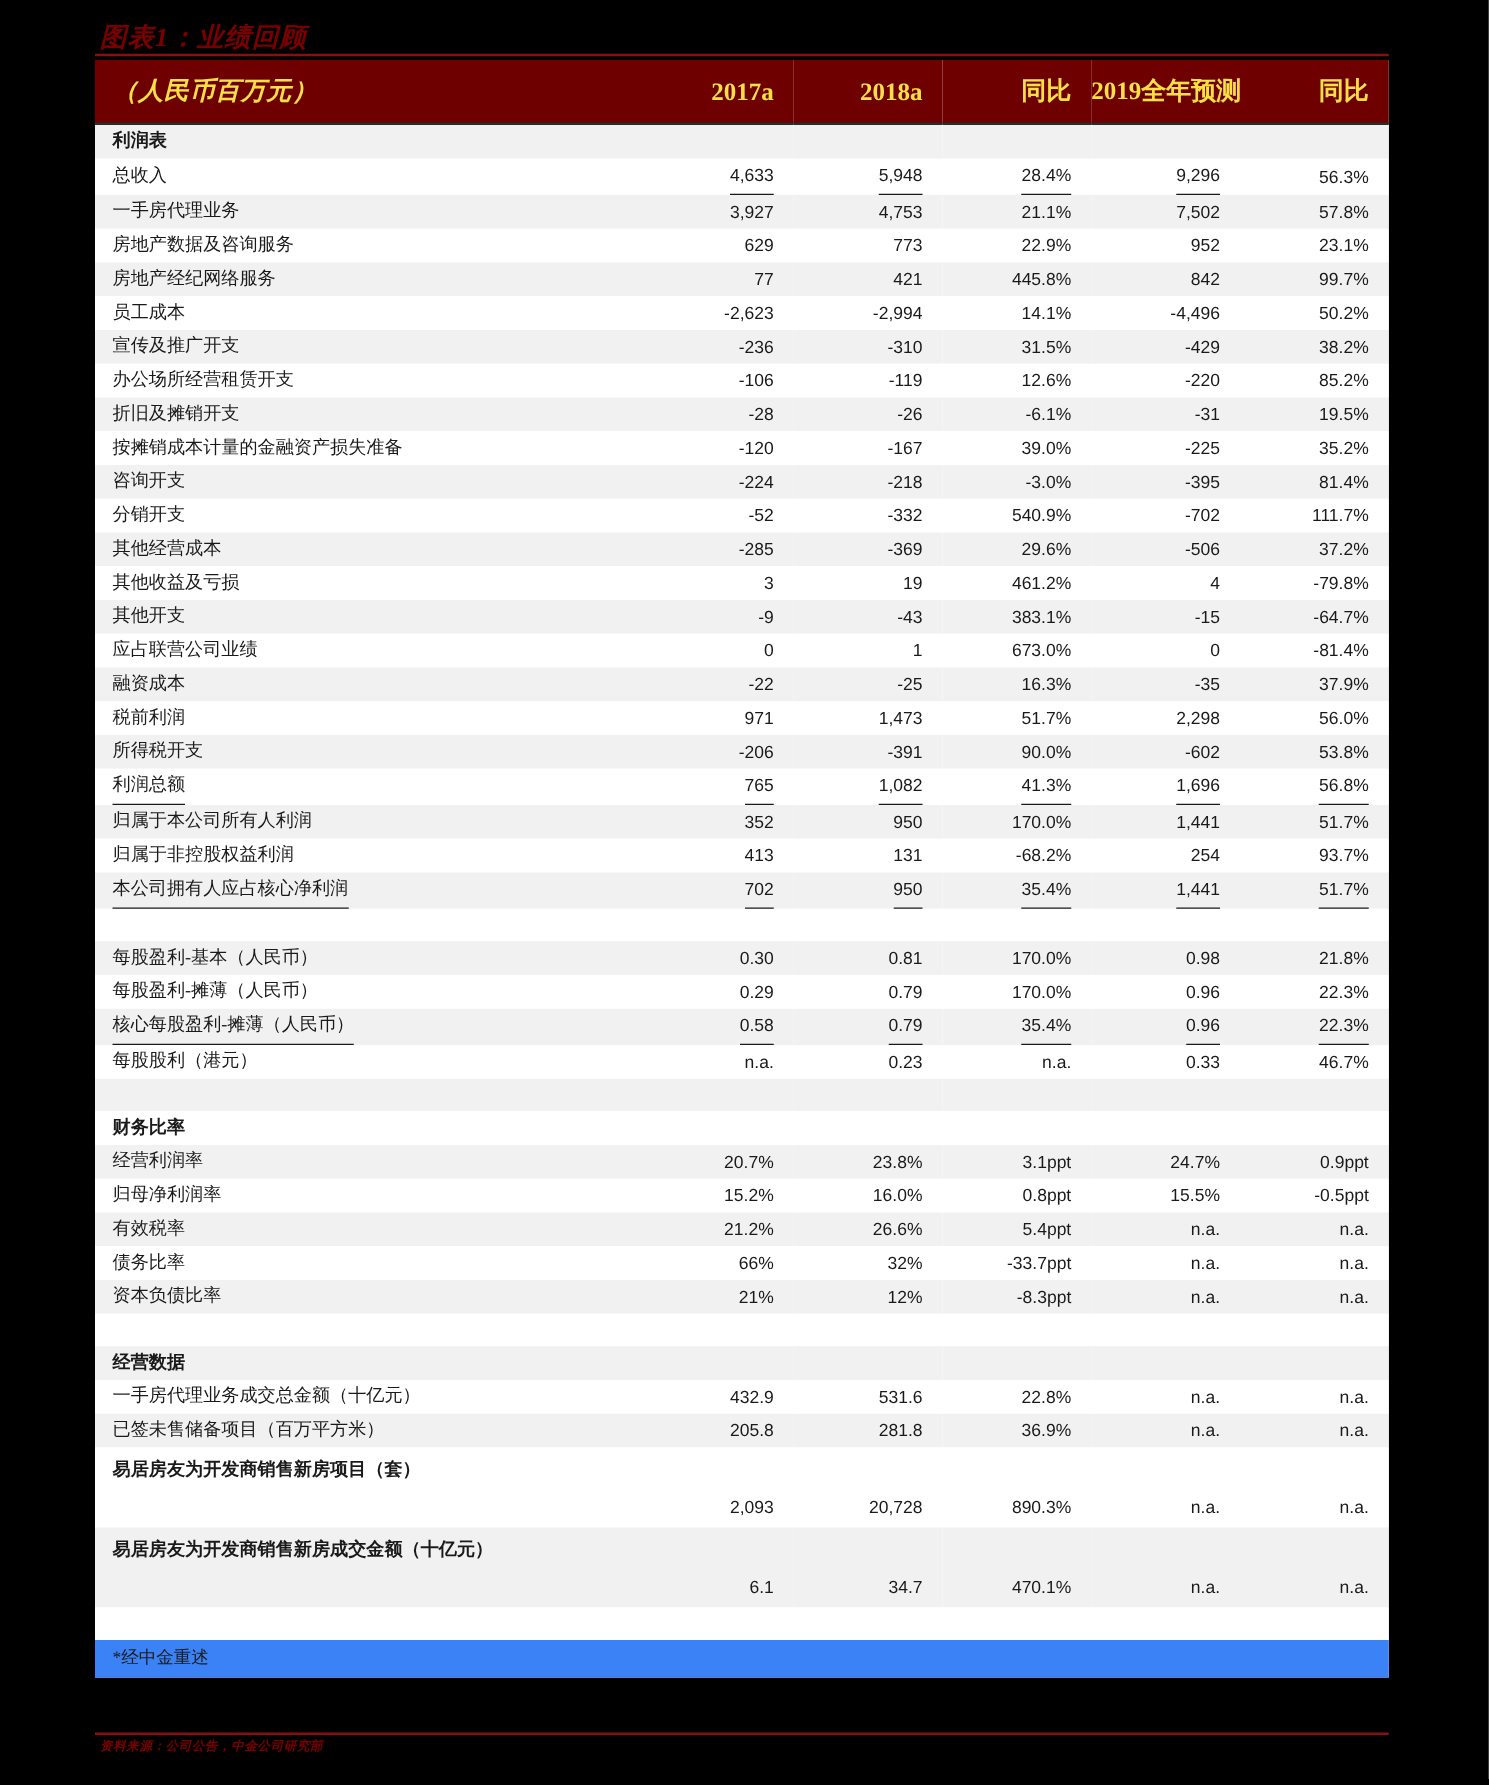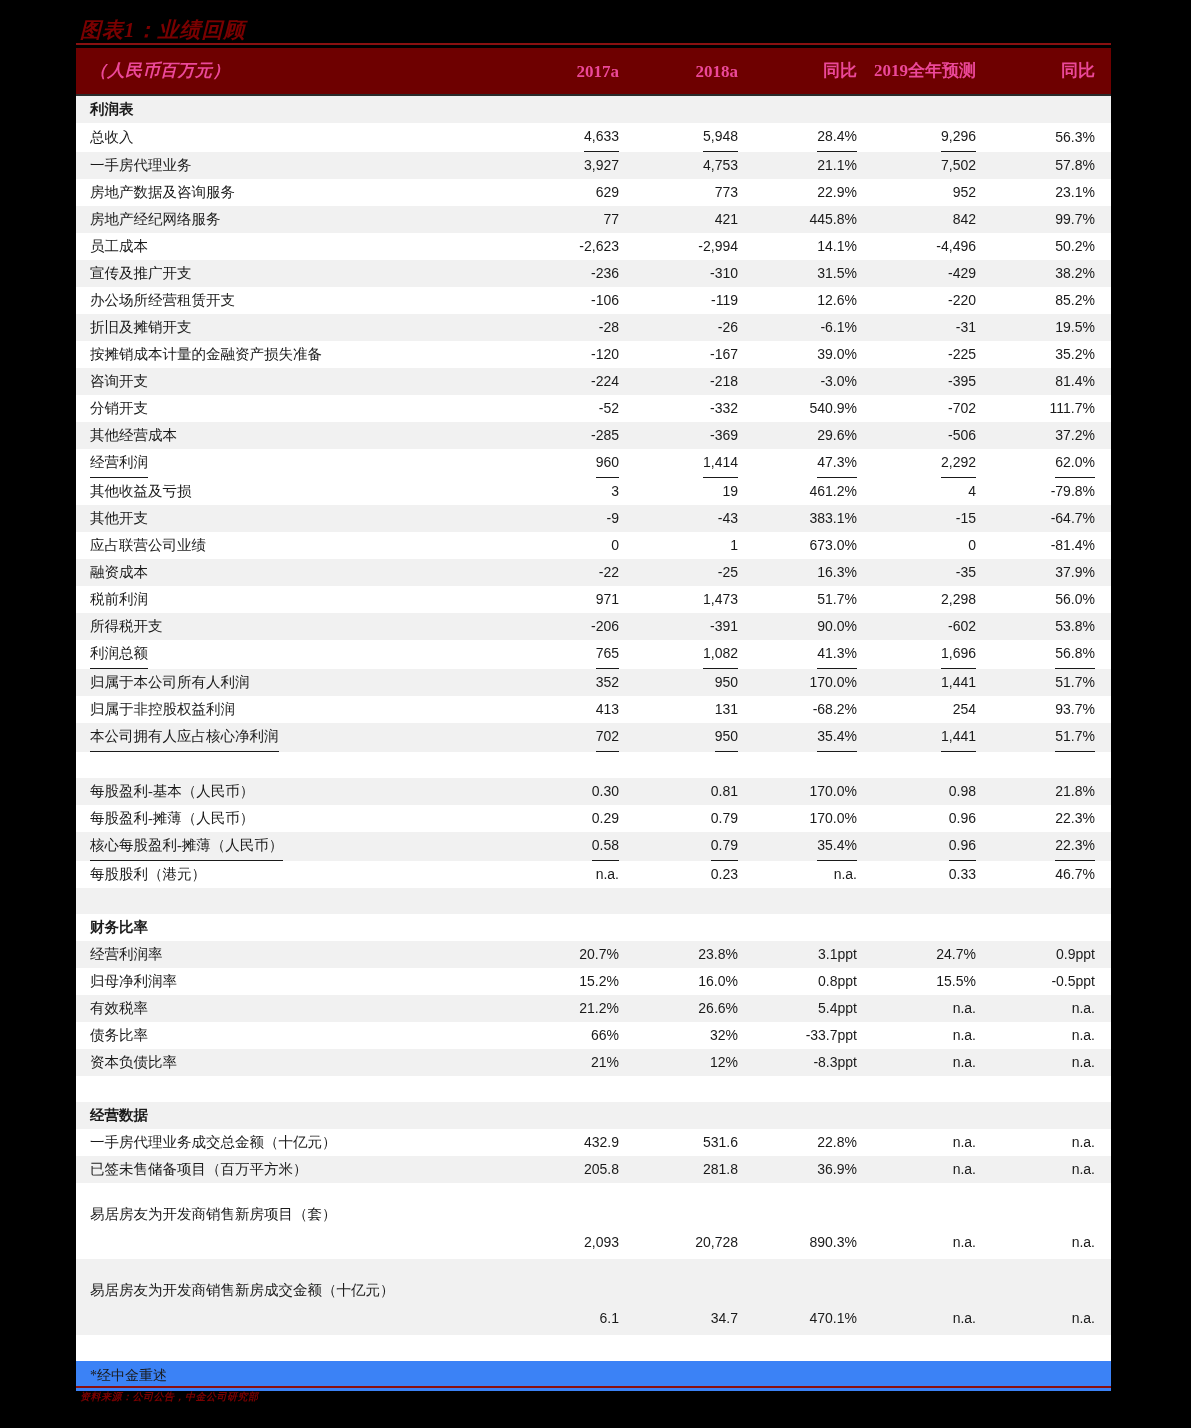--- a/index.html
+++ b/index.html
@@ -30,24 +30,24 @@
     background:#ffffff;
   }
   table.fin{
     width:1035px;border-collapse:collapse;table-layout:fixed;
     font-size:14.5px;color:#1a1a1a;
   }
   table.fin col.c-label{width:440px;}
   table.fin col.c-num  {width:119px;}
 
   thead th{
-    background:#6e0000;color:#ec4899;
+    background:#6e0000;color:#fde047;
     font-weight:bold;
     padding:11px 0 12px 0;
-    font-size:17px;
+    font-size:20px;
     vertical-align:bottom;
     margin-top:20px;
   }
   thead th.h-label{
     text-align:left;padding-left:14px;
     font-style:italic;font-weight:bold;
     letter-spacing:.5px;
   }
   thead th.h-num{text-align:right;padding-right:16px;white-space:nowrap;}
   thead tr{border-bottom:2px solid #2b2b2b;}
@@ -79,22 +79,23 @@
     border-bottom:1px solid #1a1a1a;
     padding-bottom:1px;display:inline-block;
   }
 
   
   tr.spacer td{height:26px;line-height:26px;}
 
   
   tr.tall td{height:56px;vertical-align:bottom;}
   tr.tall td.lbl{
-    vertical-align:top;padding-top:20px;line-height:22px;
+    vertical-align:top;padding-top:7px;line-height:22px;
     white-space:nowrap;
+    font-weight:bold;
   }
   tr.tall td.num{vertical-align:bottom;padding-bottom:8px;line-height:18px;}
 
   
   tr.note td{
     height:30px;line-height:30px;background:#3b82f6;
     font-size:14px;padding-left:14px;text-align:left;
   }
 
   
@@ -236,28 +237,20 @@
             <td class="num">111.7%</td>
           </tr>
           <tr class="shade data">
             <td class="lbl">其他经营成本</td>
             <td class="num">-285</td>
             <td class="num">-369</td>
             <td class="num">29.6%</td>
             <td class="num">-506</td>
             <td class="num">37.2%</td>
           </tr>
-          <tr class="plain total">
-            <td class="lbl"><span class="u">经营利润</span></td>
-            <td class="num"><span class="u">960</span></td>
-            <td class="num"><span class="u">1,414</span></td>
-            <td class="num"><span class="u">47.3%</span></td>
-            <td class="num"><span class="u">2,292</span></td>
-            <td class="num"><span class="u">62.0%</span></td>
-          </tr>
           <tr class="plain data">
             <td class="lbl">其他收益及亏损</td>
             <td class="num">3</td>
             <td class="num">19</td>
             <td class="num">461.2%</td>
             <td class="num">4</td>
             <td class="num">-79.8%</td>
           </tr>
           <tr class="shade data">
             <td class="lbl">其他开支</td>

